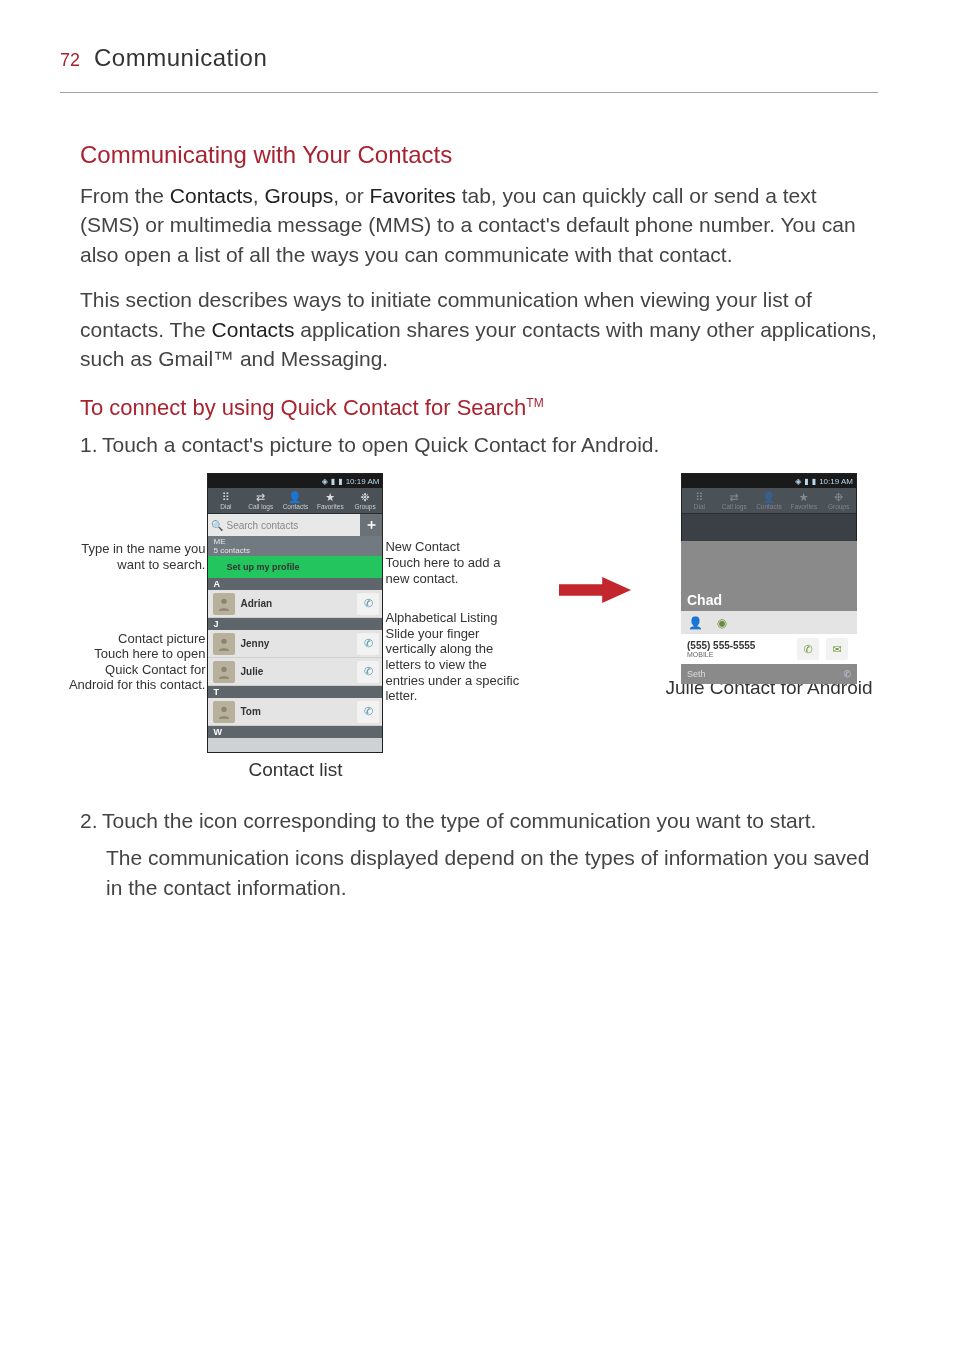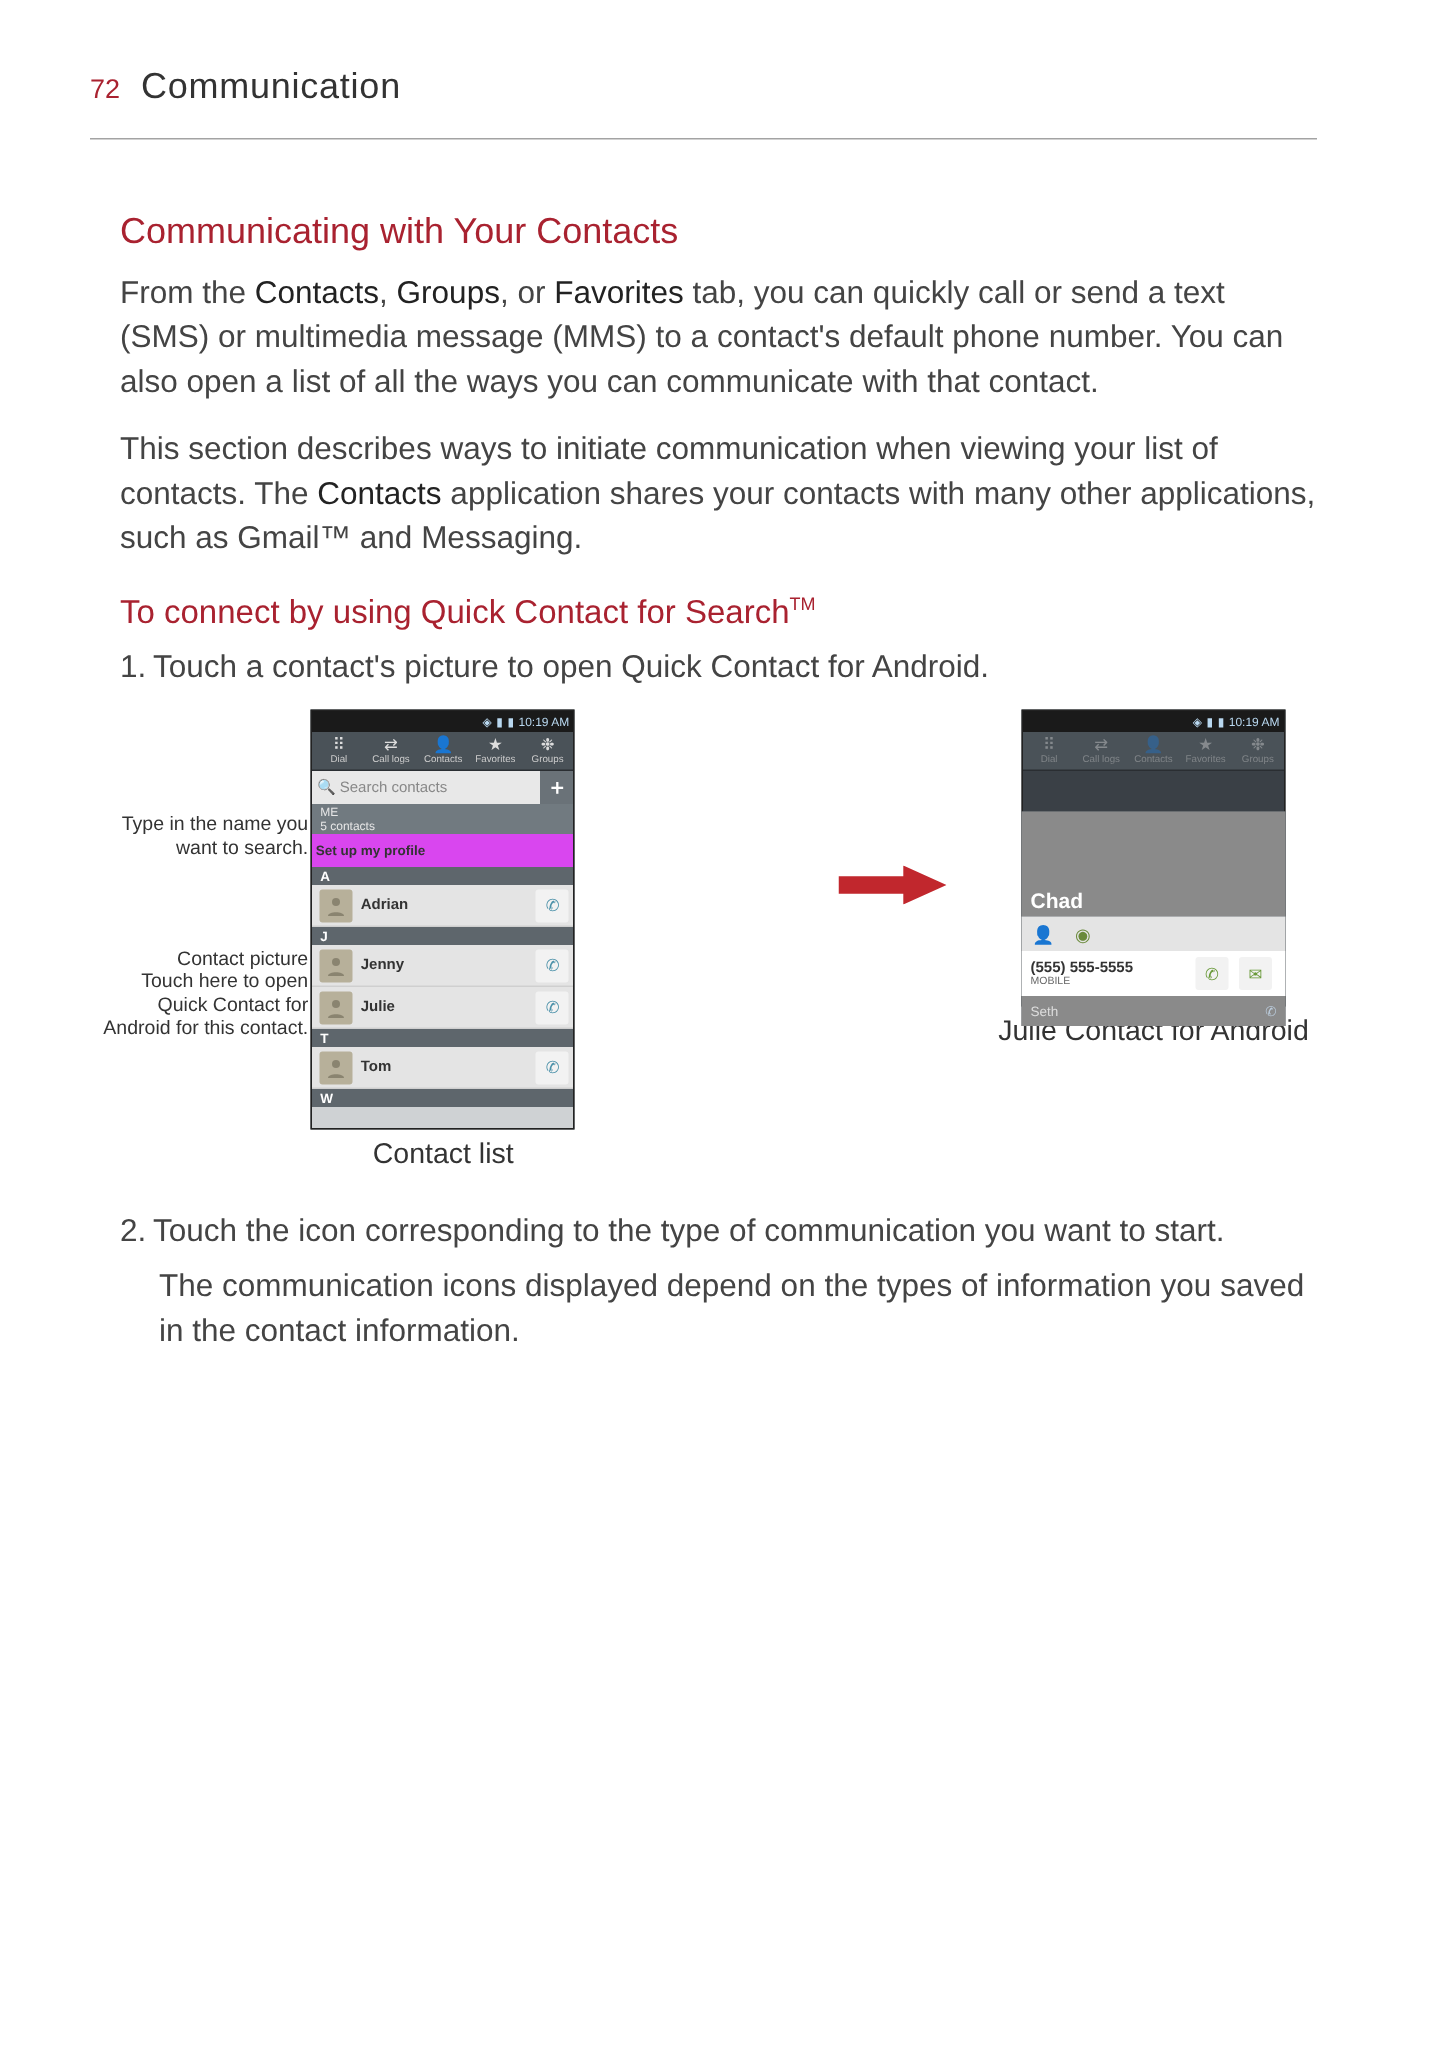--- a/index.html
+++ b/index.html
@@ -103,21 +103,21 @@
     padding:4px 0 3px 0;
   }
   .tab-icon { font-size:11px; line-height:1; display:block; color:#ddd;}
   .searchrow {
     display:flex; align-items:center; background:#e8e8e8; height:22px;
   }
   .search-ic { width:18px; text-align:center; color:#888; font-size:10px;}
   .search-txt { flex:1; font-size:10px; color:#888; }
   .addbtn { width:22px; height:22px; background:#6a7278; color:#fff; display:flex;align-items:center;justify-content:center; font-size:14px; font-weight:bold;}
   .sec-label { background:#717a80; color:#e6e6e6; font-size:8px; padding:1px 5px; display:flex; justify-content:space-between;flex-direction:column;}
-  .profile-row { background:#d946ef; color:#333; font-size:9px; font-weight:bold; padding:6px 2px; }
+  .profile-row { background:#22c55e; color:#333; font-size:9px; font-weight:bold; padding:6px 18px; }
   .letter-hdr { background:#5e666c; color:#fff; font-size:9px; font-weight:bold; padding:1px 5px;}
   .contact-row {
     display:flex; align-items:center; background:#e4e4e4; height:28px;
     border-bottom:1px solid #cfcfcf;
   }
   .avatar { width:22px;height:22px;background:#b7b09a;border-radius:2px;margin:0 5px; display:flex;align-items:center;justify-content:center; }
   .avatar svg { width:16px;height:16px; }
   .cname { flex:1; font-size:10px; font-weight:bold; color:#333;}
   .callic { width:22px;height:22px;background:#f2f2f2;border-radius:2px;margin-right:3px; display:flex;align-items:center;justify-content:center;color:#4a90a8;font-size:11px;}
   .phone-wrap { position:relative; }
@@ -262,21 +262,29 @@
           </div>
           <div class="letter-hdr">W</div>
           <div style="height:14px;background:#cfd2d4;"></div>
         </div>
       </div>
       <div class="fig-caption">Contact list</div>
     </div>
 
     <div class="annot-col-right right-group">
       <div style="height:66px;"></div>
+      <div class="annot-block">
+        <div class="annot-text" style="font-weight:400">New Contact</div>
+        <div class="annot-text">Touch here to add a new contact.</div>
+      </div>
       <div style="height:12px;"></div>
+      <div class="annot-block">
+        <div class="annot-text" style="font-weight:400">Alphabetical Listing</div>
+        <div class="annot-text">Slide your finger vertically along the letters to view the entries under a specific letter.</div>
+      </div>
     </div>
   </div>
 
   <div style="align-self:center; margin-top:-70px;">
     <svg class="red-arrow-svg" viewBox="0 0 100 36">
       <polygon points="0,10 60,10 60,0 100,18 60,36 60,26 0,26" fill="#c1272d"></polygon>
     </svg>
   </div>
 
   <div class="fig-col">

